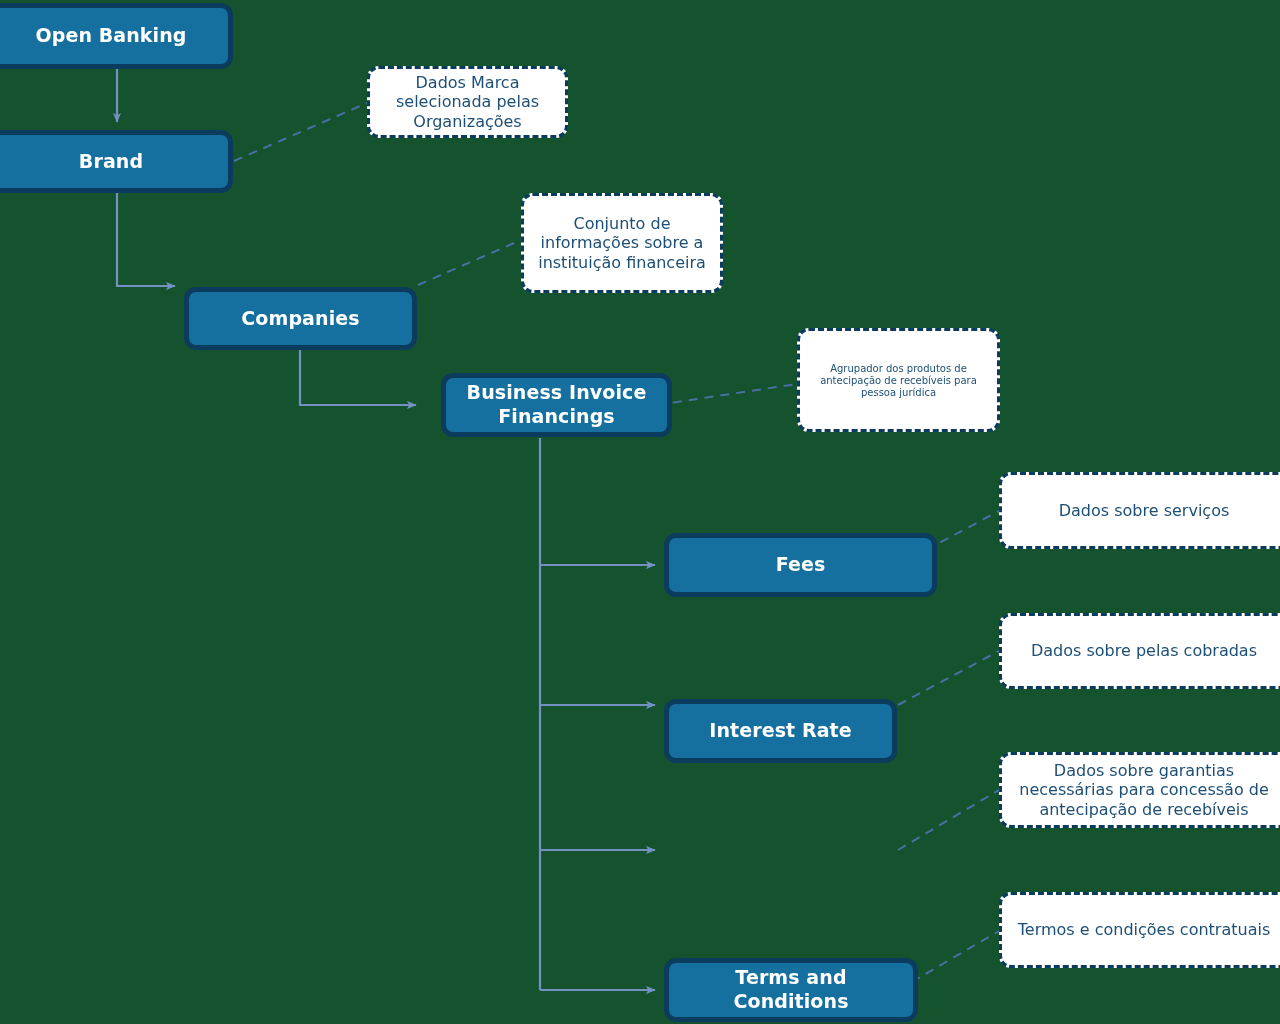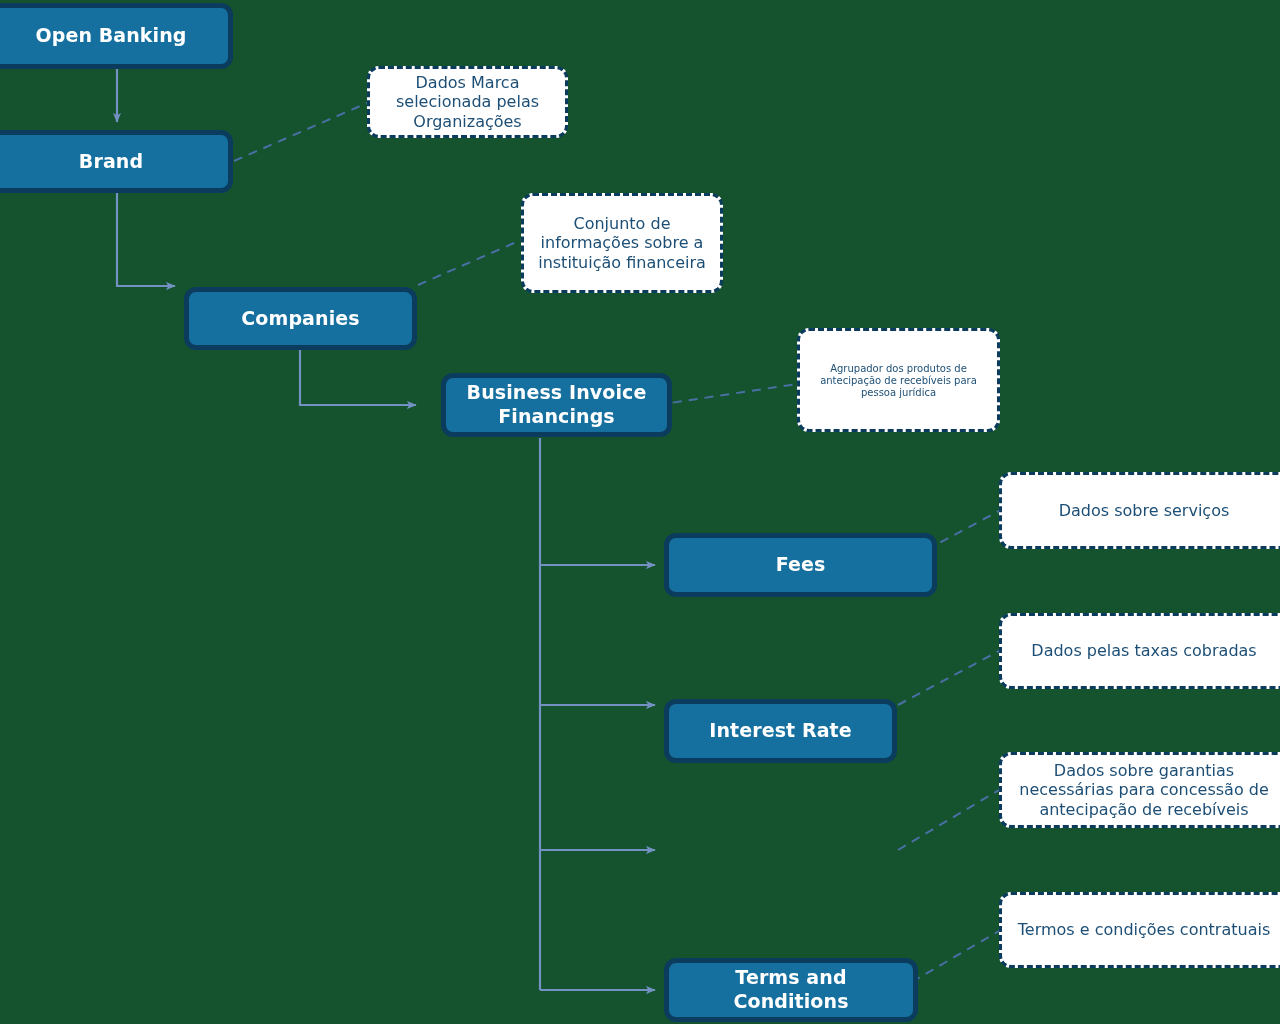--- a/index.html
+++ b/index.html
@@ -168,21 +168,21 @@
 
   <div class="note overflow" style="left:797px; top:328px; width:203px; height:104px; font-size:10px; line-height:1.22;">
     <span class="note-text">Agrupador dos produtos de antecipação de recebíveis para pessoa jurídica</span>
   </div>
 
   <div class="note clip-right" style="left:999px; top:472px; width:287px; height:77px;">
     <span class="note-text">Dados sobre serviços</span>
   </div>
 
   <div class="note clip-right" style="left:999px; top:613px; width:287px; height:76px;">
-    <span class="note-text">Dados pelas taxas cobradas</span>
+    <span class="note-text">Dados sobre pelas cobradas</span>
   </div>
 
   <div class="note clip-right" style="left:999px; top:752px; width:287px; height:76px;">
     <span class="note-text">Dados sobre garantias necessárias para concessão de antecipação de recebíveis</span>
   </div>
 
   <div class="note clip-right" style="left:999px; top:892px; width:287px; height:76px;">
     <span class="note-text">Termos e condições contratuais</span>
   </div>
 

